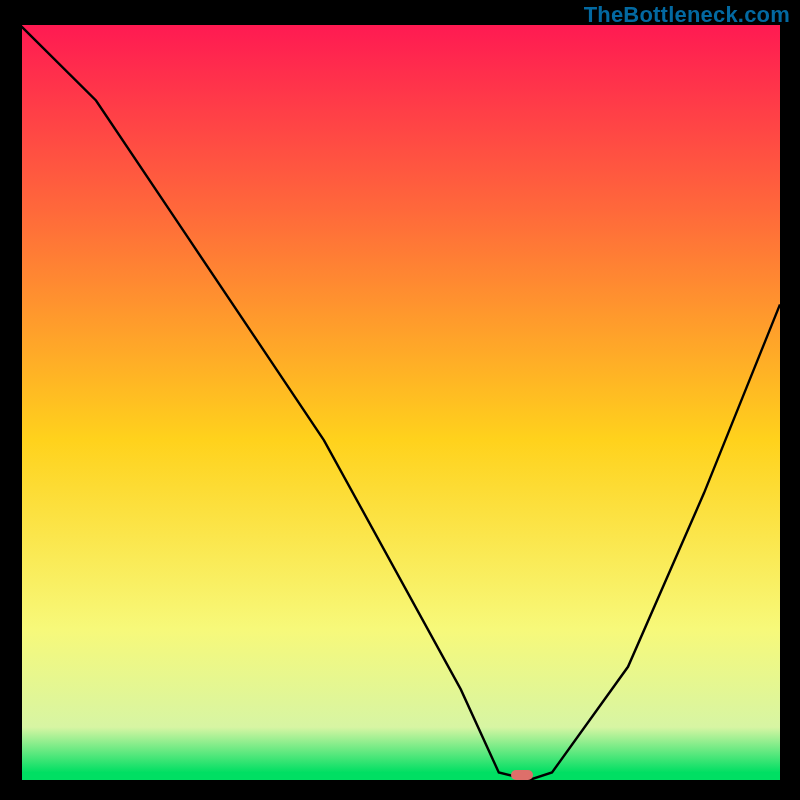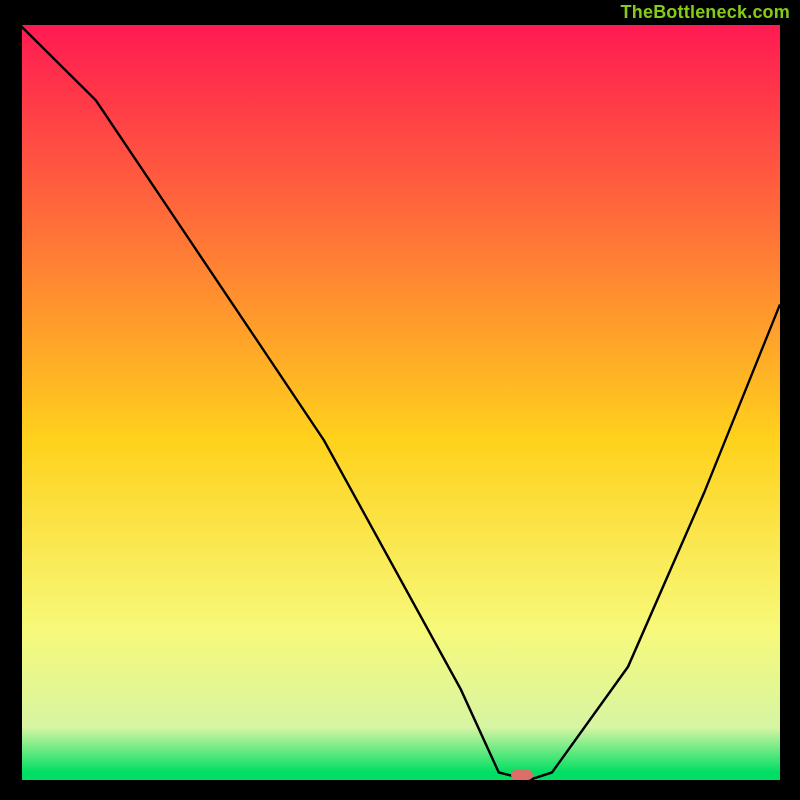--- a/index.html
+++ b/index.html
@@ -14,22 +14,22 @@
   .frame {
     position: relative;
     width: 800px;
     height: 800px;
     background: #000;
   }
   .watermark {
     position: absolute;
     top: 2px;
     right: 10px;
-    color: #84cc16;
-    font-size: 18px;
+    color: #0369a1;
+    font-size: 22px;
     font-weight: 600;
     letter-spacing: 0.2px;
     z-index: 10;
   }
   .plot-area {
     position: absolute;
     left: 20px;
     top: 25px;
     width: 760px;
     height: 755px;

